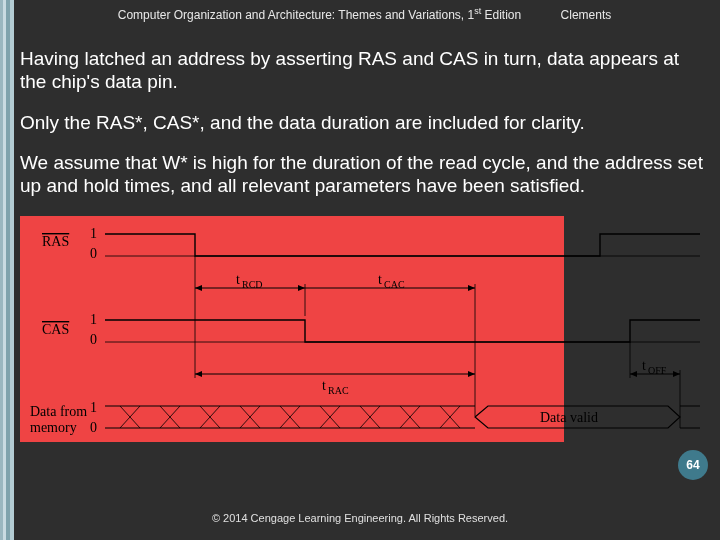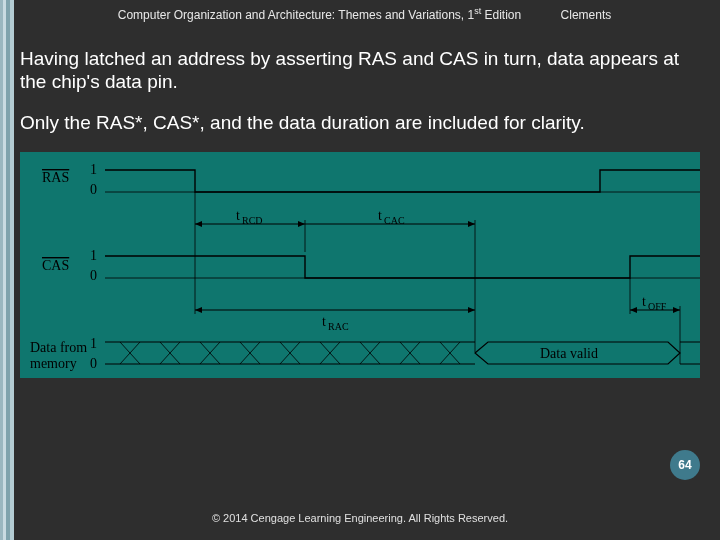--- a/index.html
+++ b/index.html
@@ -37,45 +37,45 @@
   .header .title { font-weight: normal; }
   .header .edition sup { font-size: 9px; }
   .header .author { display: inline-block; margin-left: 36px; }
   .para {
     font-size: 19px;
     line-height: 1.2;
     margin-bottom: 18px;
     color: #ffffff;
   }
   .diagram {
-    width: 680px;
+    width: 544px;
     height: 226px;
     margin-left: 0;
-    background: #0f766e;
+    background: #ef4444;
     position: relative;
   }
   .diagram svg { position: absolute; left: 0; top: 0; }
   .diagram text {
     font-family: "Times New Roman", serif;
     fill: #000;
   }
   .diagram .lbl { font-size: 14px; }
   .diagram .small { font-size: 10px; }
   .footer {
     position: absolute;
     bottom: 16px;
     left: 0;
     width: 720px;
     text-align: center;
     font-size: 11px;
     color: #e0e0e0;
   }
   .pagenum {
     position: absolute;
-    right: 20px;
+    right: 12px;
     top: 450px;
     width: 30px; height: 30px;
     border-radius: 50%;
     background: #3f7a8c;
     color: #fff;
     font-size: 12px;
     font-weight: bold;
     display: flex;
     align-items: center;
     justify-content: center;
@@ -88,20 +88,21 @@
 
 <div class="content">
 
   <div class="header">
     <span class="title">Computer Organization and Architecture: Themes and Variations, 1</span><span class="edition"><sup>st</sup></span><span> Edition</span>
     <span class="author">Clements</span>
   </div>
 
   <p class="para">Having latched an address by asserting RAS and CAS in turn, data appears at the chip's data pin.</p>
   <p class="para">Only the RAS*, CAS*, and the data duration are included  for clarity.</p>
+  <p class="para">We assume that W* is high for the duration of the read cycle, and the address set up and hold times, and all relevant parameters have been satisfied.</p>
 
   <div class="diagram">
     <svg width="680" height="226" viewBox="0 0 680 226">
 
       <text class="lbl" x="22" y="30" text-decoration="overline">RAS</text>
       <text class="lbl" x="70" y="22">1</text>
       <text class="lbl" x="70" y="42">0</text>
       <path d="M 85 18 L 175 18 L 175 40 L 580 40 L 580 18 L 680 18" fill="none" stroke="#000" stroke-width="1.4"></path>
       <line x1="85" y1="40" x2="680" y2="40" stroke="#000" stroke-width="0.8"></line>
 

